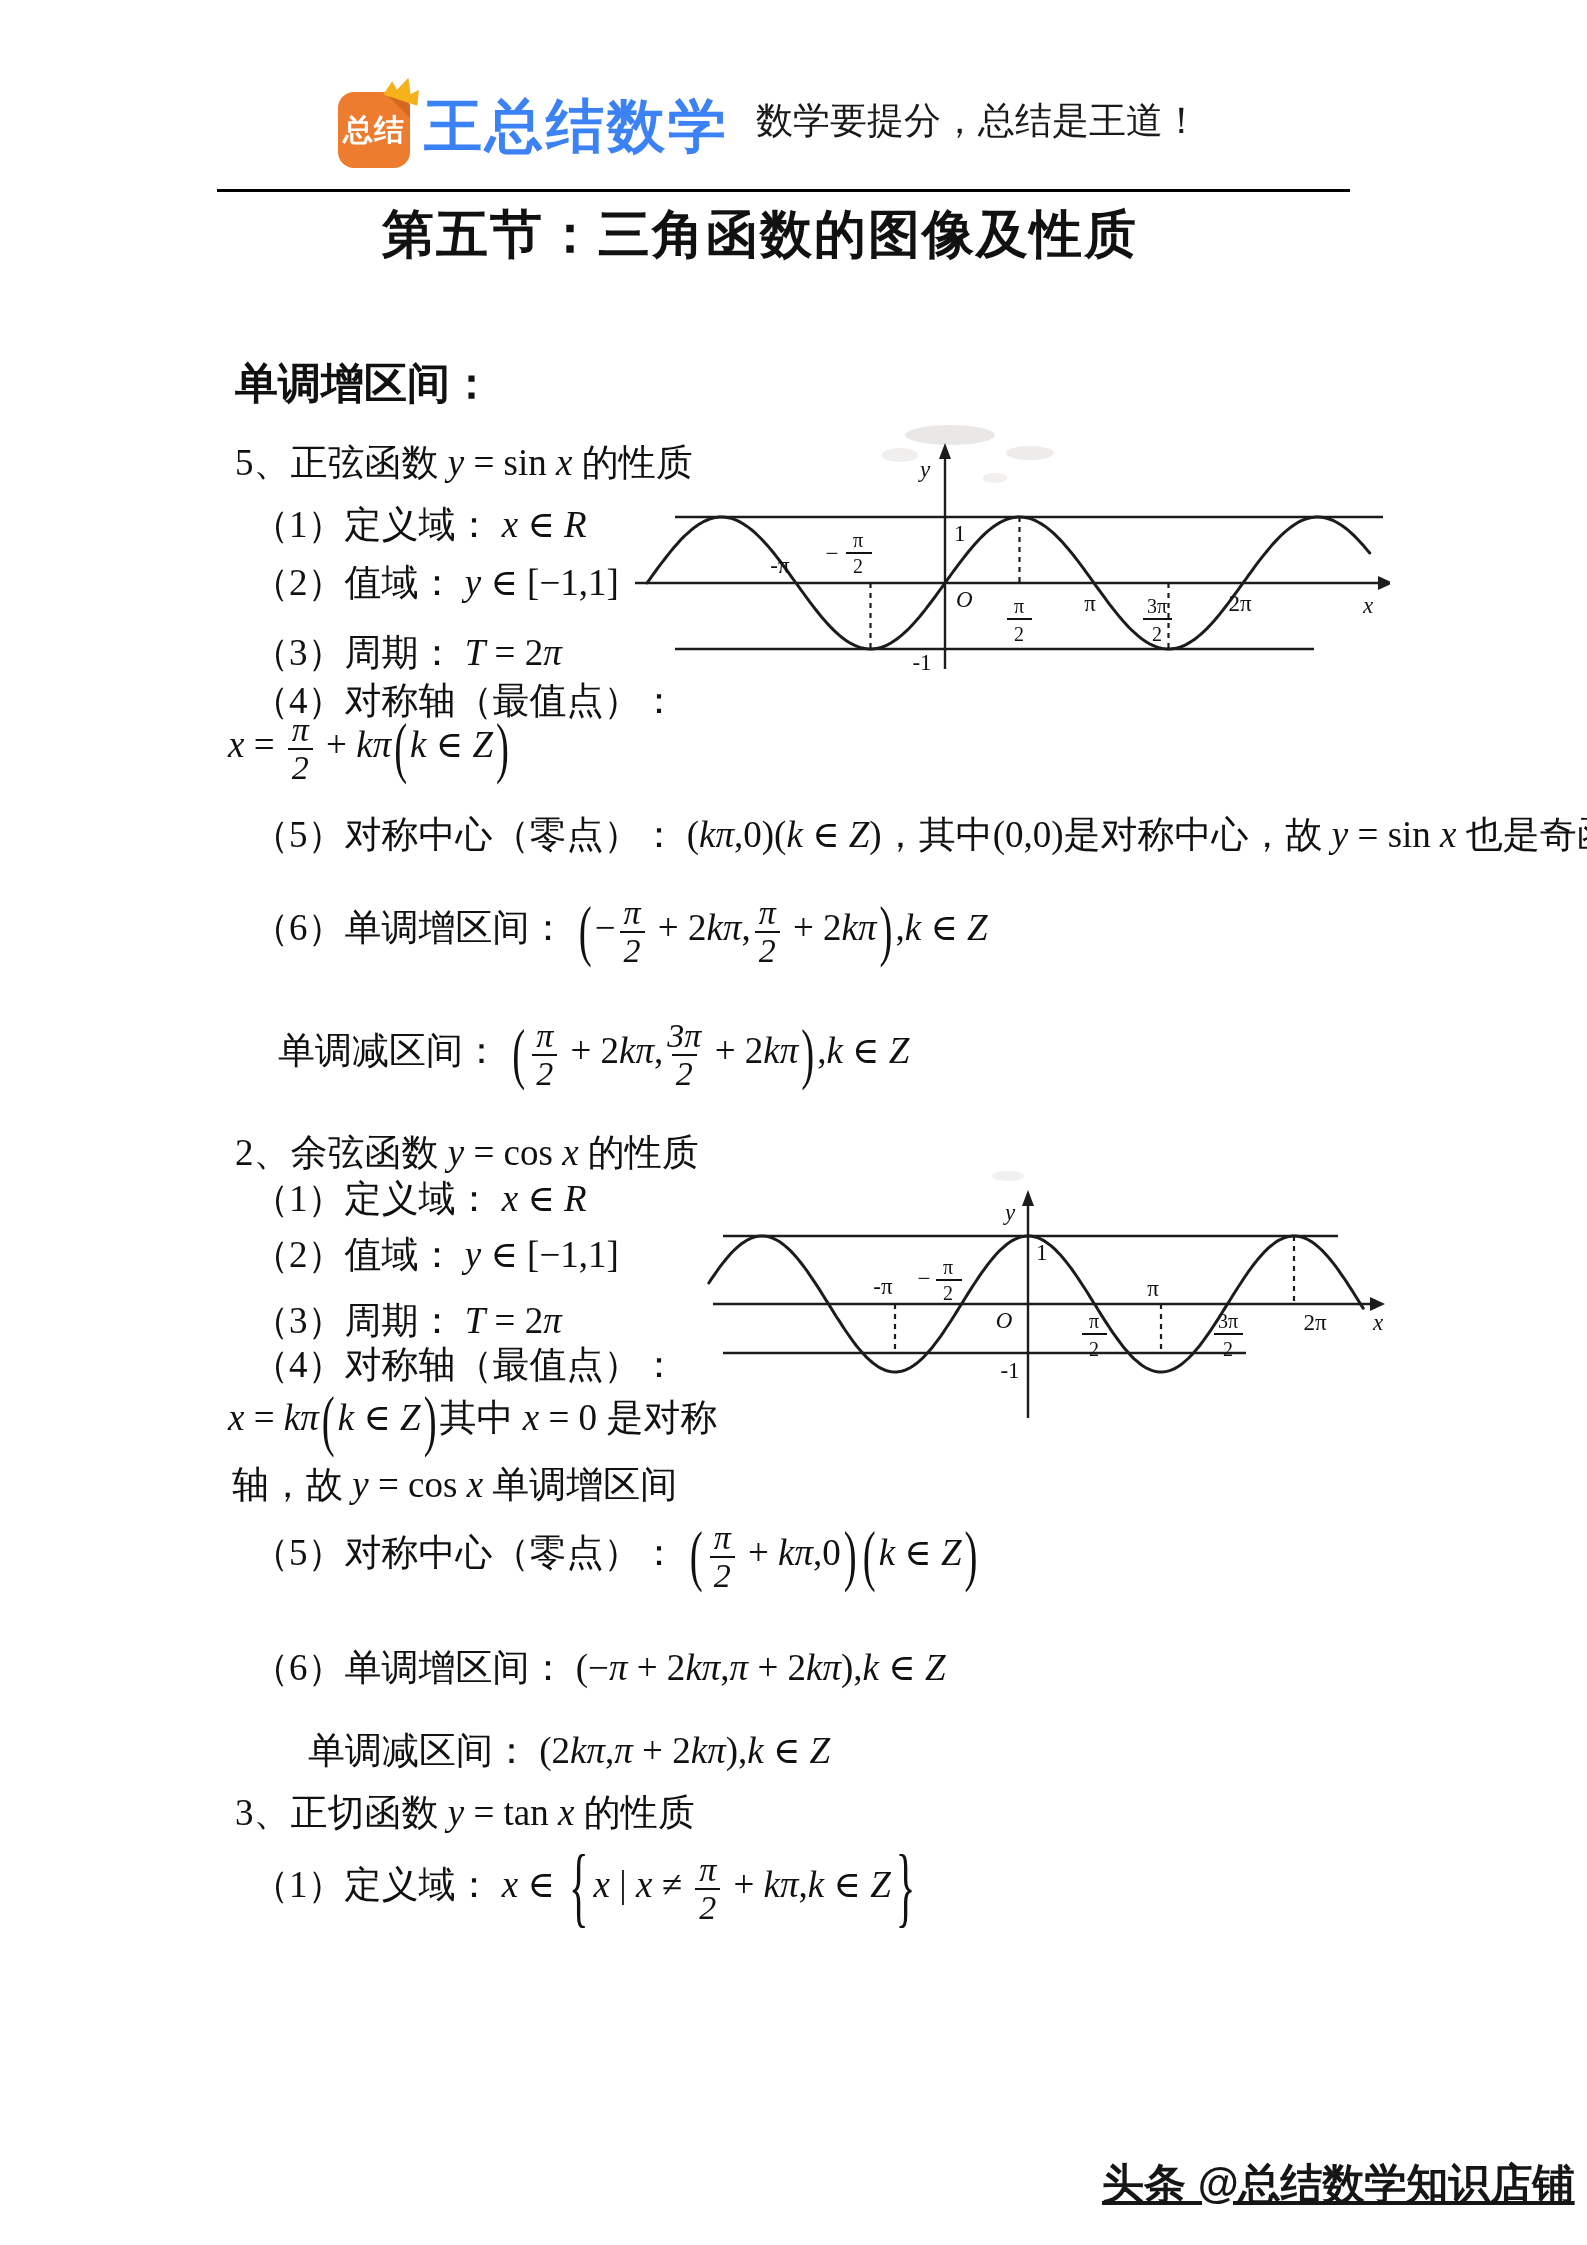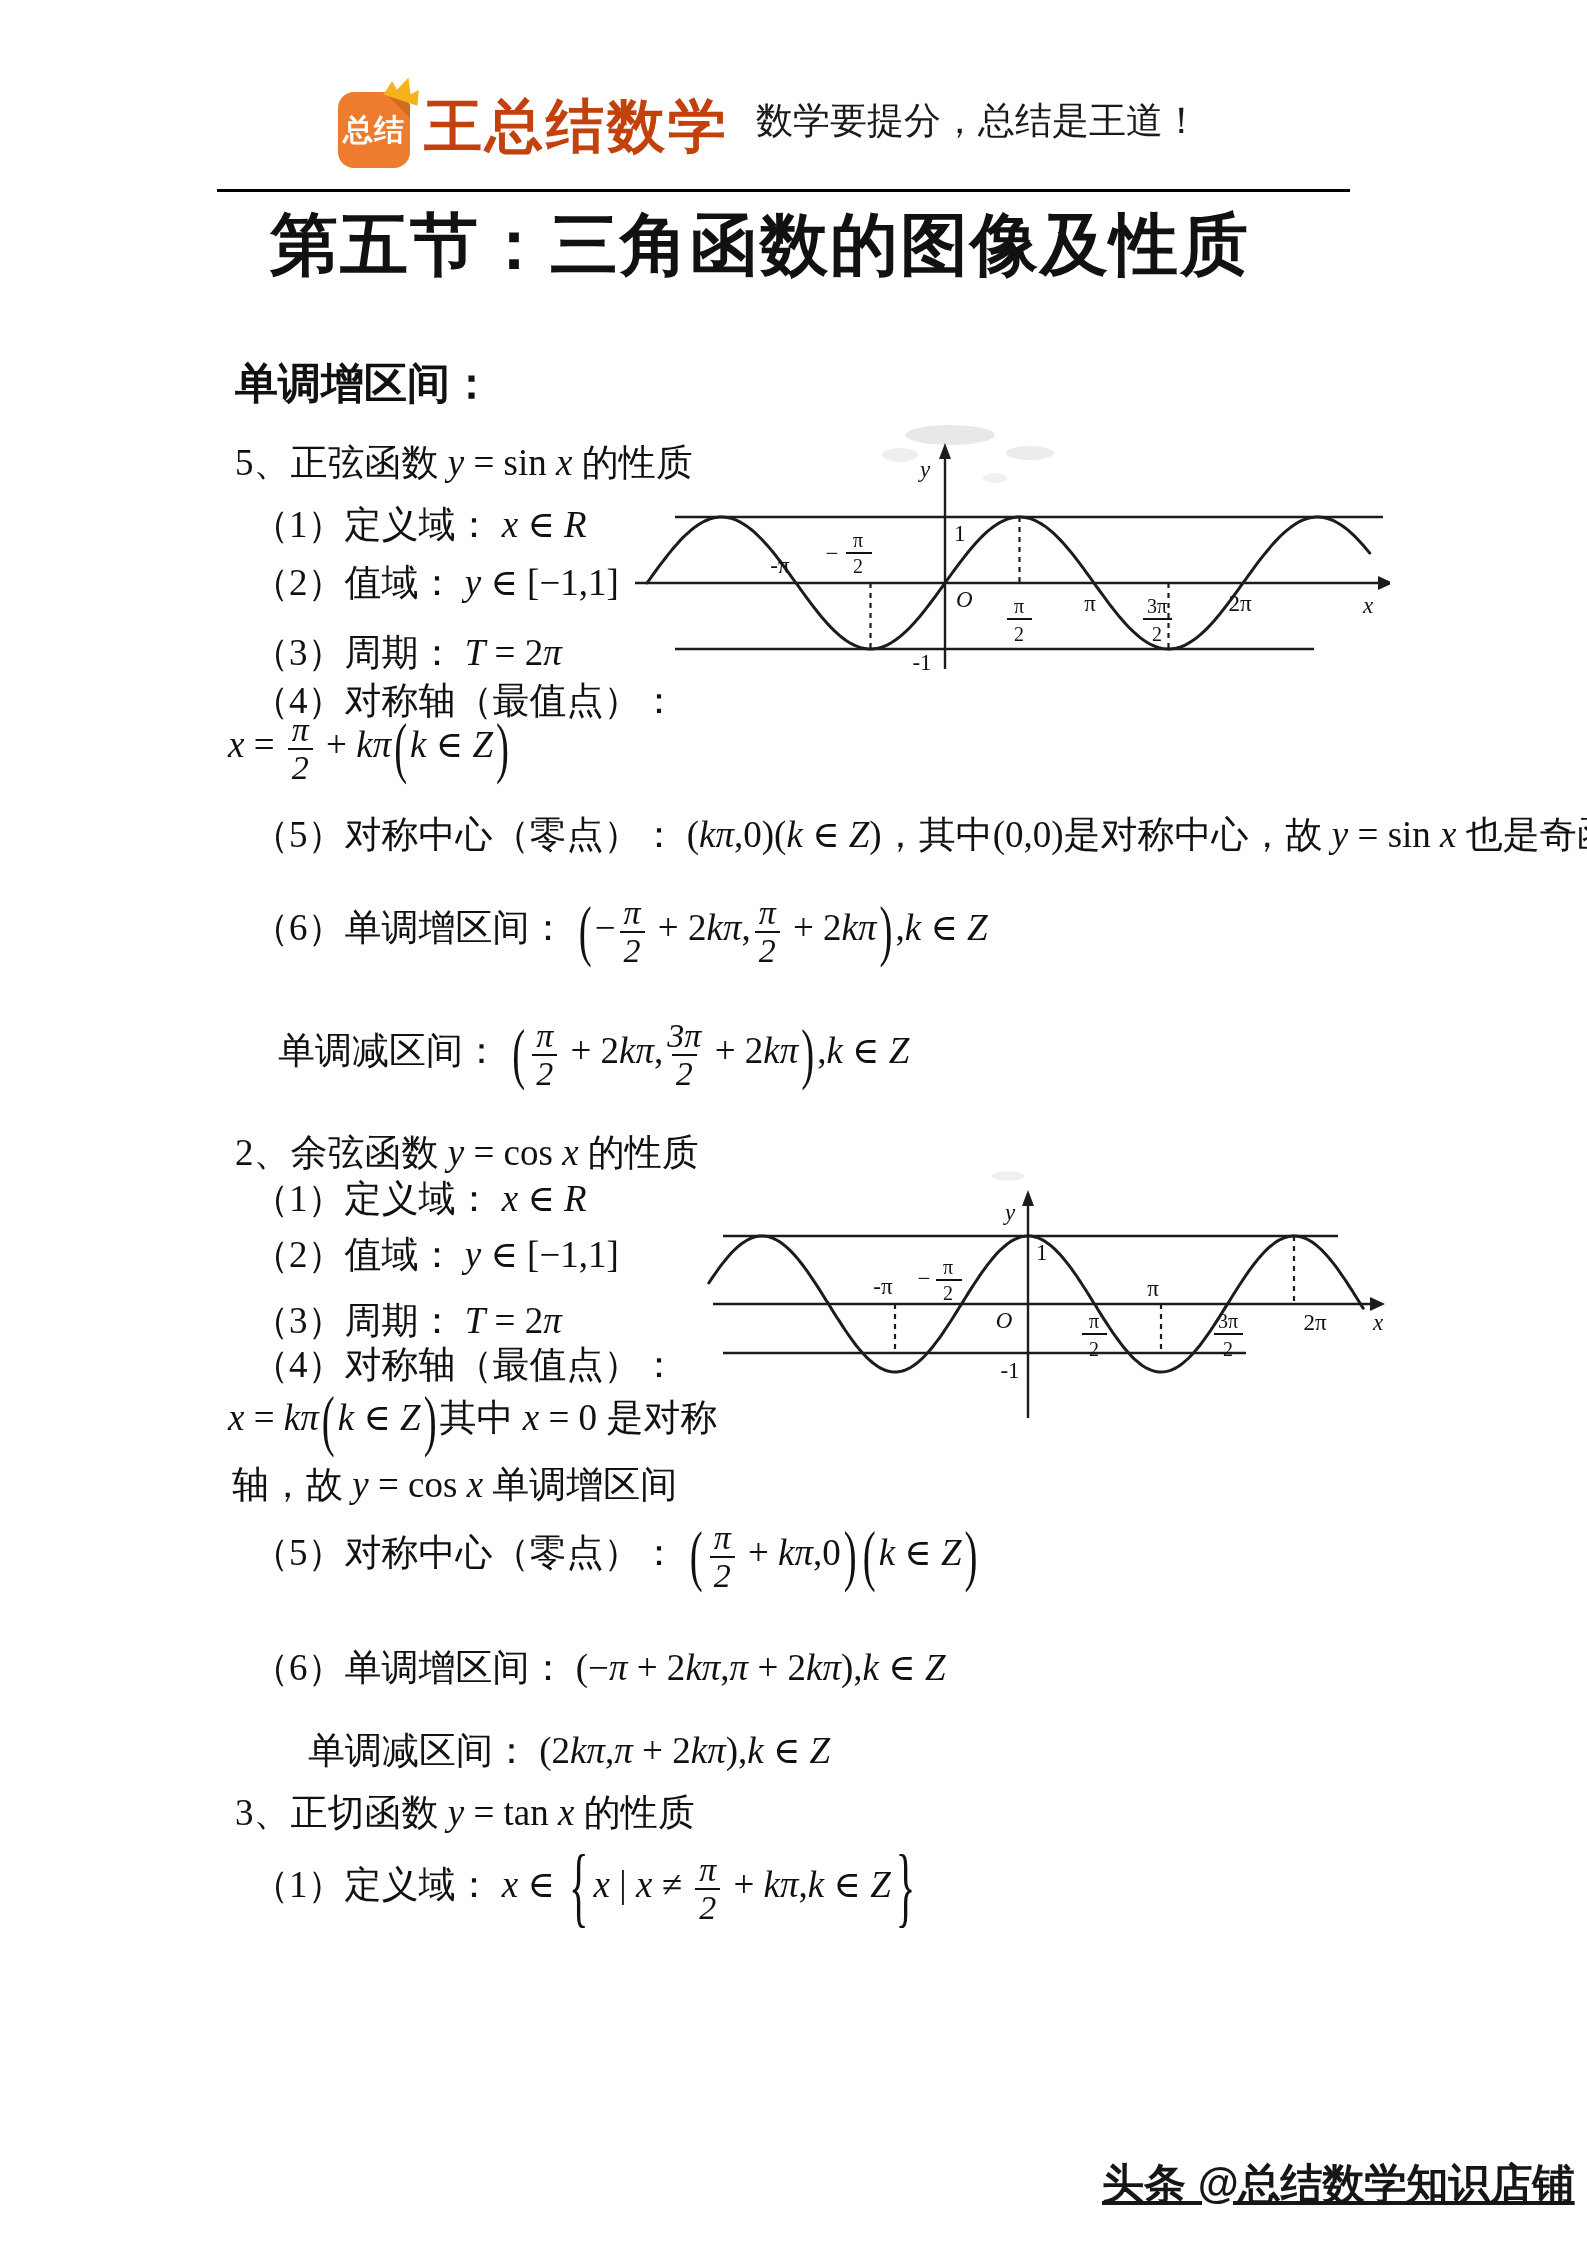--- a/index.html
+++ b/index.html
@@ -10,26 +10,26 @@
   .badge{position:absolute;left:338px;top:92px;width:72px;height:76px;background:#ee7c2e;
          border-radius:16px;display:flex;align-items:center;justify-content:center;}
   .badge .fold{position:absolute;top:0;right:0;width:26px;height:26px;background:#d5691f;
          clip-path:polygon(0 0,100% 0,100% 100%);border-top-right-radius:16px;}
   .badge .txt{color:#fff;font-family:"Liberation Sans","DejaVu Sans",sans-serif;
          font-weight:800;font-size:30px;letter-spacing:1px;position:relative;}
   .crown{position:absolute;top:-15px;right:-12px;width:36px;height:24px;background:#f6b21b;
          clip-path:polygon(0 100%,12% 35%,32% 62%,52% 0,72% 62%,90% 35%,100% 100%);
          transform:rotate(18deg);}
   .logo-text{position:absolute;left:424px;top:88px;font-family:"Liberation Sans","DejaVu Sans",sans-serif;
-         font-weight:800;font-size:58px;color:#c2410c;letter-spacing:3px;white-space:nowrap;}
+         font-weight:800;font-size:58px;color:#3b82f6;letter-spacing:3px;white-space:nowrap;}
   .tagline{position:absolute;left:756px;top:96px;font-size:37px;color:#1a1a1a;white-space:nowrap;}
   .rule{position:absolute;left:217px;top:189px;width:1133px;height:3px;background:#000;}
 
   .title{position:absolute;left:175px;top:200px;width:1170px;text-align:center;
-         font-size:68px;font-weight:bold;letter-spacing:2px;white-space:nowrap;}
+         font-size:52px;font-weight:bold;letter-spacing:2px;white-space:nowrap;}
   .sec-head{position:absolute;font-size:43px;font-weight:bold;}
 
   
   .line{position:absolute;font-size:37px;white-space:nowrap;line-height:1.25;}
   .mi{font-style:italic;}
   .mr{}
   .mc{}
   .frac{display:inline-flex;flex-direction:column;align-items:center;vertical-align:middle;
         line-height:1.05;margin:0 4px;font-size:0.92em;font-style:italic;}
   .frac .fd{border-top:2.5px solid #111;padding:0 4px;}

